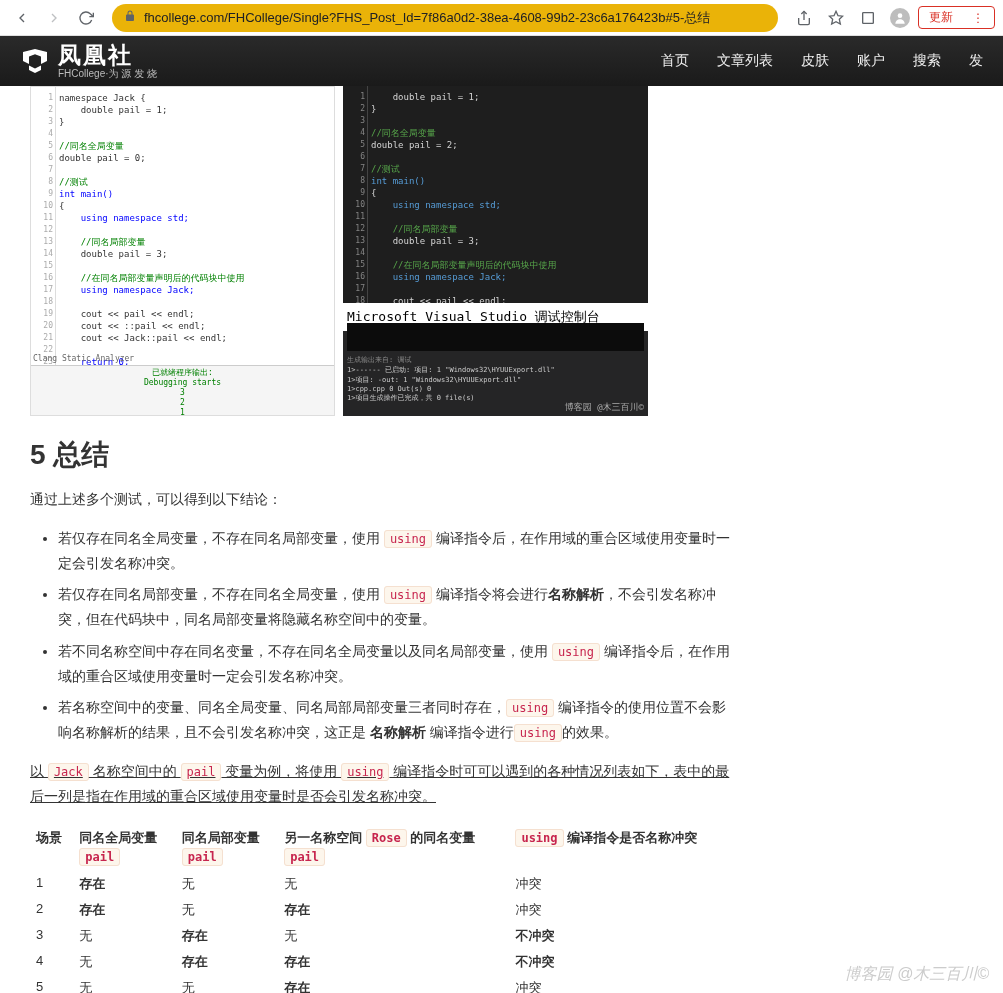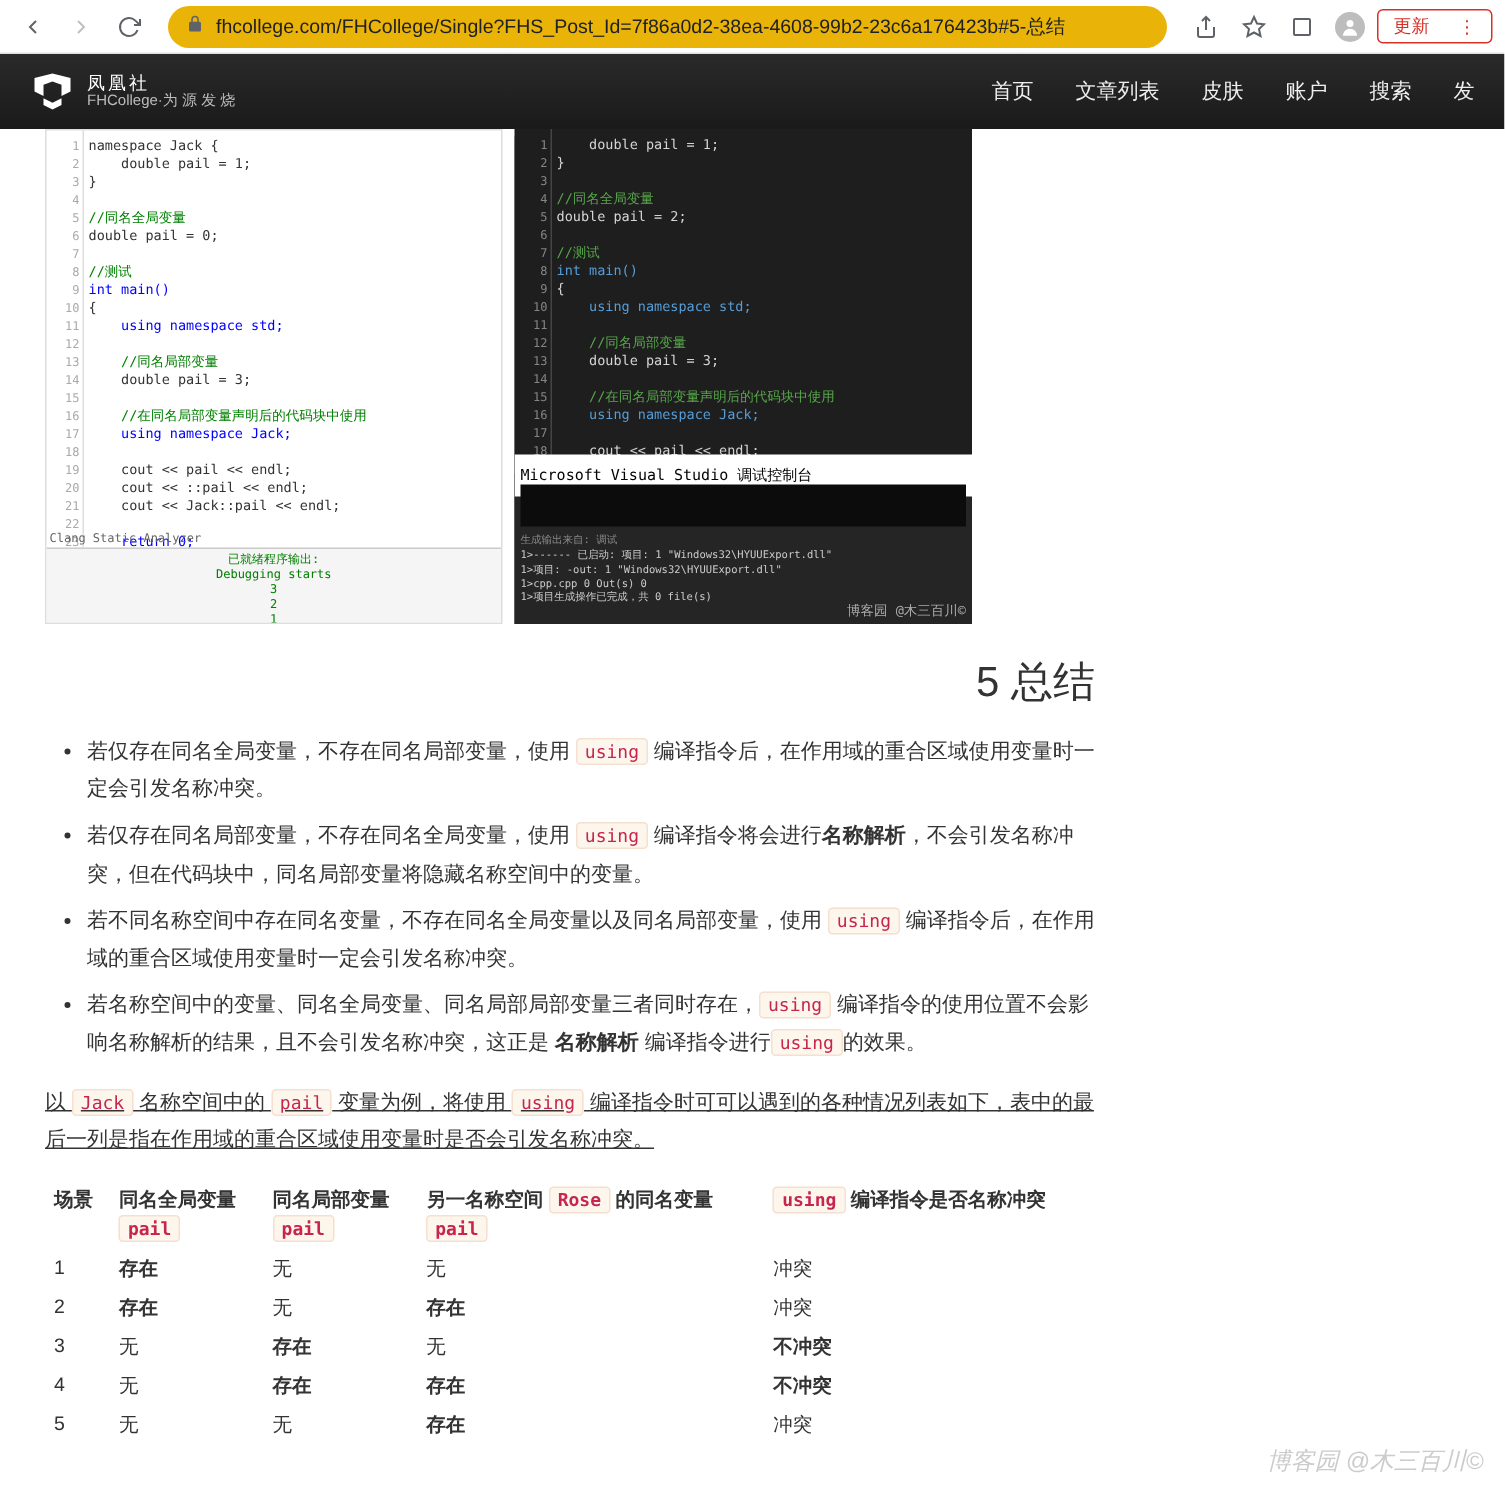--- a/index.html
+++ b/index.html
@@ -7,42 +7,42 @@
 .chrome-bar{height:36px;background:#fff;border-bottom:1px solid #e0e0e0;display:flex;align-items:center;padding:0 8px;gap:4px;}
 .chrome-btn{width:28px;height:28px;display:flex;align-items:center;justify-content:center;border-radius:50%;color:#5f6368;cursor:pointer;}
 .url-bar{flex:1;height:28px;background:#eab308;border-radius:14px;display:flex;align-items:center;padding:0 12px;gap:8px;font-size:13px;color:#202124;margin:0 8px;}
 .lock-icon{color:#5f6368;}
 .chrome-right{display:flex;align-items:center;gap:4px;}
 .update-btn{border:1px solid #d93025;color:#d93025;padding:2px 10px;border-radius:4px;font-size:12px;display:flex;align-items:center;gap:19px;}
 .site-header{height:50px;background:linear-gradient(180deg,#2a2a2a,#1a1a1a);display:flex;align-items:center;padding:0 20px;color:#fff;}
 .logo-area{display:flex;align-items:center;gap:8px;}
 .logo-svg{width:30px;height:30px;}
 .logo-text{display:flex;flex-direction:column;line-height:1.1;}
-.logo-main{font-size:12px;font-weight:normal;letter-spacing:2px;}
+.logo-main{font-size:23px;font-weight:bold;letter-spacing:2px;}
 .logo-sub{font-size:10px;color:#bbb;}
 .nav-menu{margin-left:auto;display:flex;gap:28px;font-size:14px;overflow:hidden;}
 .nav-item{color:#eee;cursor:pointer;white-space:nowrap;}
 .content{padding:0 30px 30px 30px;max-width:760px;}
 .code-imgs{display:flex;gap:8px;margin-bottom:20px;}
 .code-img{height:330px;font-size:9px;font-family:Consolas,monospace;overflow:hidden;position:relative;}
 .code-img.light{flex:0 0 305px;background:#fff;border:1px solid #ddd;}
 .code-img.dark{flex:0 0 305px;background:#1e1e1e;color:#d4d4d4;}
 .gutter{position:absolute;left:0;top:5px;width:22px;text-align:right;color:#aaa;line-height:12px;font-size:8px;}
 .code-body{position:absolute;left:28px;top:5px;line-height:12px;white-space:pre;}
 .light .kw{color:#0000ff;}.light .cm{color:#008000;}
 .dark .kw{color:#569cd6;}.dark .cm{color:#57a64a;}
 .dark .gutter{color:#858585;background:#1e1e1e;}
 .light-border{position:absolute;left:24px;top:0;bottom:50px;width:1px;background:#ddd;}
 .dark-border{position:absolute;left:24px;top:0;bottom:100px;width:1px;background:#444;}
 .ide-bottom{position:absolute;bottom:0;left:0;right:0;height:50px;background:#f5f5f5;border-top:1px solid #ccc;font-size:8px;color:#008000;padding:2px 4px;line-height:10px;text-align:center;}
 .ide-bottom-dark{position:absolute;bottom:0;left:0;right:0;height:100px;background:#252526;border-top:1px solid #3e3e42;font-size:8px;color:#ccc;padding:2px 4px;}
 .console-win{background:#0c0c0c;height:28px;margin:4px 0;position:relative;}
-.console-title{position:absolute;top:-14px;left:0;right:0;height:28px;background:#fff;color:#000;font-size:10px;padding:1px 4px;display:flex;align-items:center;}
+.console-title{position:absolute;top:-14px;left:0;right:0;height:28px;background:#fff;color:#000;font-size:13px;padding:1px 4px;display:flex;align-items:center;}
 .watermark{position:absolute;bottom:2px;right:4px;color:#aaa;font-size:9px;}
-h1.section{font-size:28px;font-weight:normal;margin:18px 0 14px 0;color:#333;text-align:right;}
+h1.section{font-size:28px;font-weight:bold;margin:18px 0 14px 0;color:#333;}
 p.intro{margin-bottom:14px;line-height:1.7;}
 ul.points{list-style:disc;padding-left:28px;margin-bottom:14px;}
 ul.points li{line-height:1.8;margin-bottom:6px;}
 code.inline{background:#fdf6ec;color:#c7254e;padding:1px 5px;border-radius:3px;border:1px solid #f5e0d0;font-family:Consolas,monospace;font-size:12px;}
 strong{font-weight:bold;}
 p.example{line-height:1.8;margin-bottom:14px;text-decoration:underline;}
 table.cases{width:100%;border-collapse:collapse;font-size:13px;}
 table.cases th,table.cases td{text-align:left;padding:4px 6px;vertical-align:top;}
 table.cases th{font-weight:bold;line-height:1.5;}
 .page-watermark{position:fixed;bottom:8px;right:14px;color:#ccc;font-size:16px;font-style:italic;}
@@ -212,20 +212,21 @@
         <div style="font-size:7px;color:#ccc;white-space:pre-line">1&gt;------ 已启动: 项目: 1 "Windows32\HYUUExport.dll"
 1&gt;项目: -out: 1 "Windows32\HYUUExport.dll"
 1&gt;cpp.cpp 0 Out(s) 0
 1&gt;项目生成操作已完成，共 0 file(s)</div>
       </div>
       <div class="watermark">博客园 @木三百川©</div>
     </div>
   </div>
 
   <h1 class="section">5 总结</h1>
+  <p class="intro">通过上述多个测试，可以得到以下结论：</p>
 
   <ul class="points" id="bullets">
       <li>若仅存在同名全局变量，不存在同名局部变量，使用 <code class="inline">using</code> 编译指令后，在作用域的重合区域使用变量时一定会引发名称冲突。</li>
       <li>若仅存在同名局部变量，不存在同名全局变量，使用 <code class="inline">using</code> 编译指令将会进行<strong>名称解析</strong>，不会引发名称冲突，但在代码块中，同名局部变量将隐藏名称空间中的变量。</li>
       <li>若不同名称空间中存在同名变量，不存在同名全局变量以及同名局部变量，使用 <code class="inline">using</code> 编译指令后，在作用域的重合区域使用变量时一定会引发名称冲突。</li>
       <li>若名称空间中的变量、同名全局变量、同名局部局部变量三者同时存在，<code class="inline">using</code> 编译指令的使用位置不会影响名称解析的结果，且不会引发名称冲突，这正是 <strong>名称解析</strong> 编译指令进行<code class="inline">using</code>的效果。</li>
     </ul>
 
   <p class="example">
     <span>以 </span><code class="inline">Jack</code><span> 名称空间中的 </span><code class="inline">pail</code><span> 变量为例，将使用 </span><code class="inline">using</code><span> 编译指令时可可以遇到的各种情况列表如下，表中的最后一列是指在作用域的重合区域使用变量时是否会引发名称冲突。</span>

